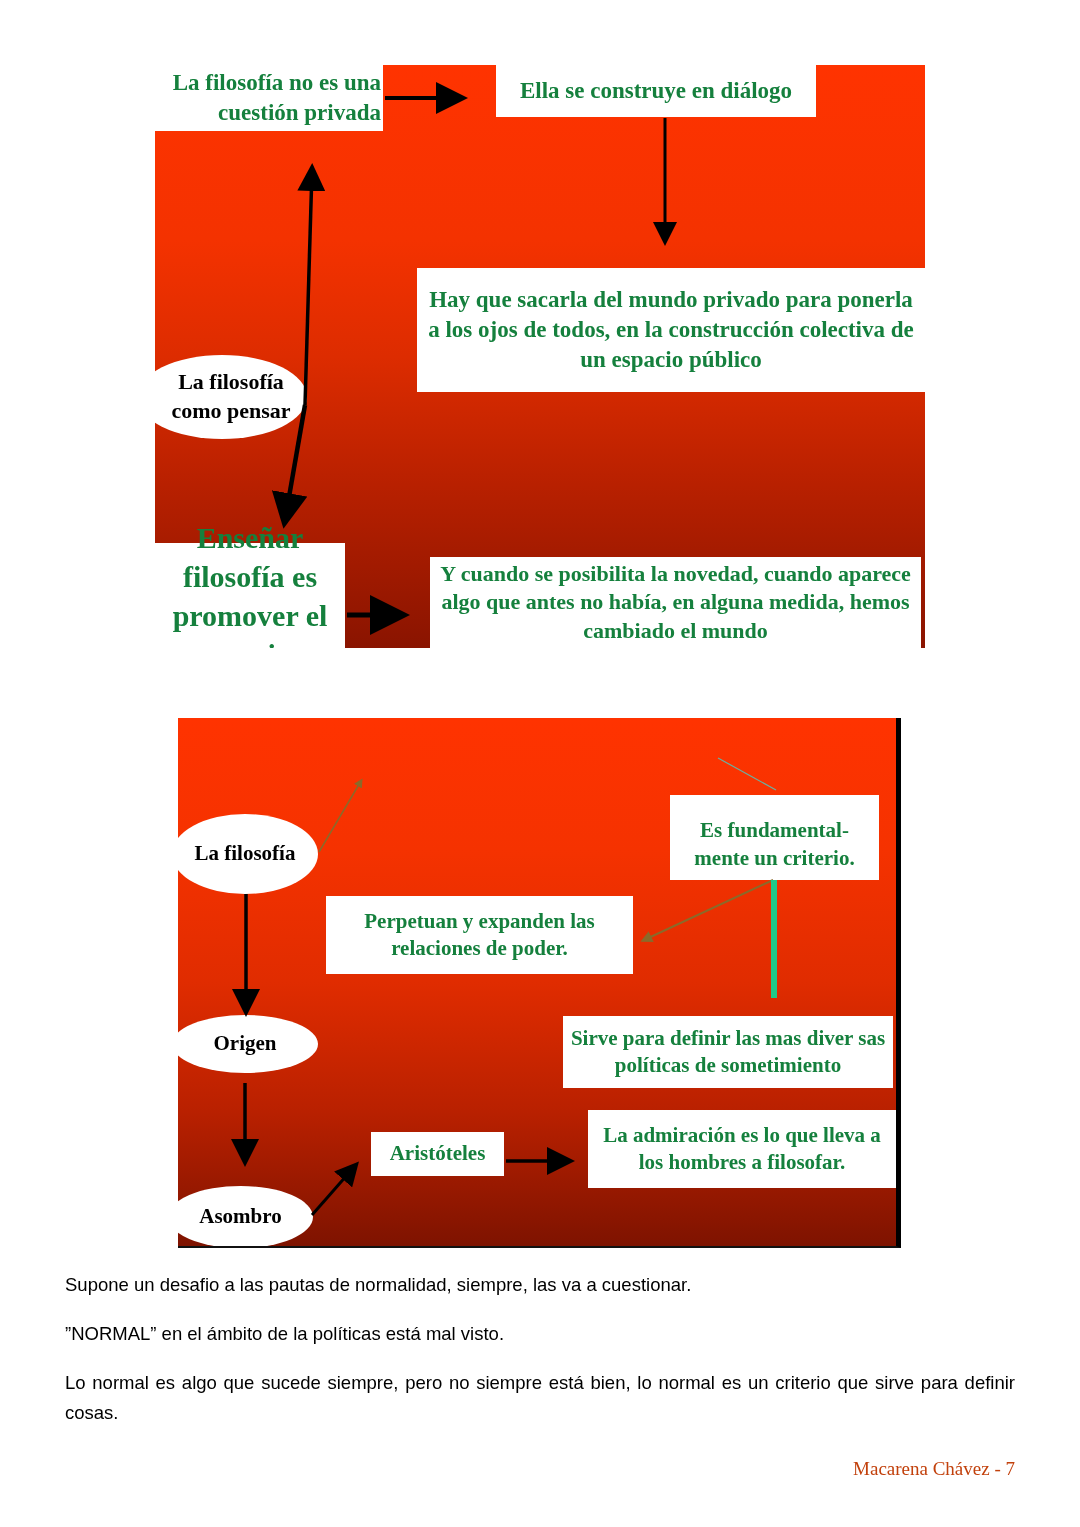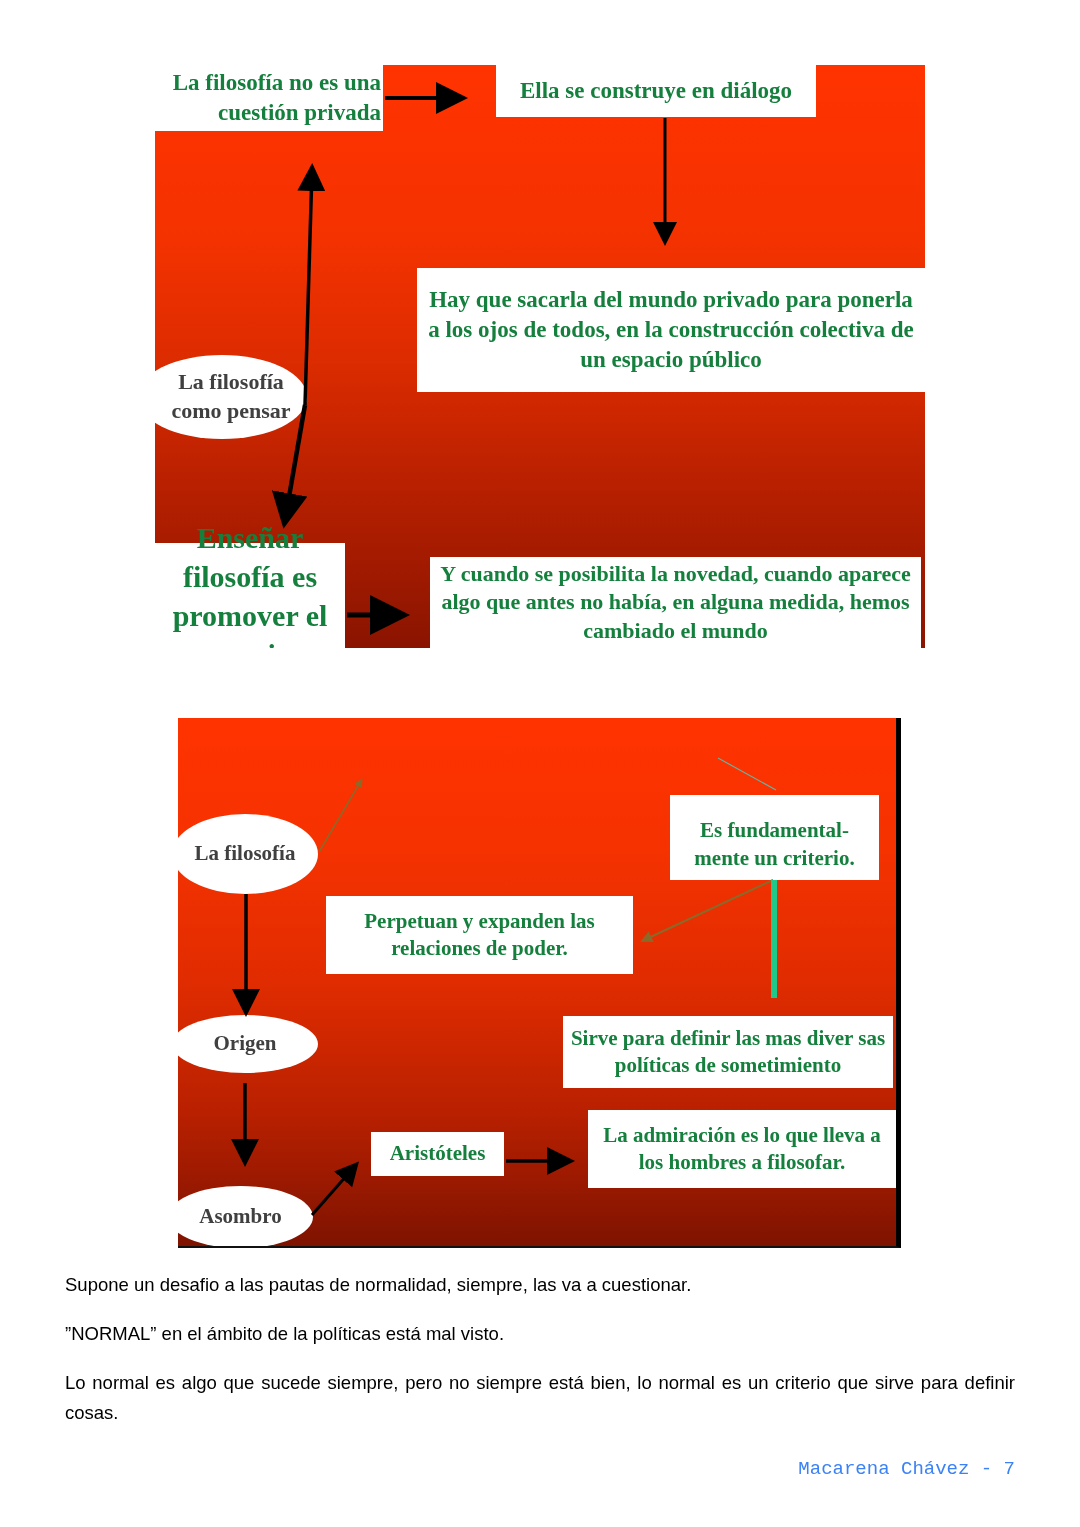--- a/index.html
+++ b/index.html
@@ -18,35 +18,35 @@
     border-bottom: 2px solid #111;
   }
 
   .box {
     position: absolute; background: #ffffff; color: #15803d;
     font-family: "Liberation Serif", serif; font-weight: bold;
     text-align: center; display: flex; align-items: center; justify-content: center;
     line-height: 1.3;
   }
   .oval {
-    position: absolute; background: #ffffff; color: #404040;
+    position: absolute; background: #ffffff; color: #000000;
     font-family: "Liberation Serif", serif; font-weight: bold;
     border-radius: 50%; display: flex; align-items: center; justify-content: center;
     text-align: center; line-height: 1.3;
   }
   svg.overlay { position: absolute; left: 0; top: 0; pointer-events: none; }
 
   .body-text {
     position: absolute; left: 65px; width: 950px;
     font-family: "Liberation Sans", sans-serif; font-size: 18.5px; color: #000000;
     line-height: 30px; text-align: justify;
   }
   .footer {
     position: absolute; right: 65px; top: 1458px;
-    font-family: Liberation Mono, monospace; font-size: 19px; color: #3b82f6;
+    font-family: Liberation Serif, serif; font-size: 19px; color: #c2410c;
   }
 </style>
 </head>
 <body>
 
 <div class="slide slide1">
   <div class="box" style="left:0; top:0; width:228px; height:66px; font-size:23px; justify-content:flex-end; padding-right:2px;">
     <span style="display:block; width:230px; text-align:right;">La filosofía no es una cuestión privada</span>
   </div>
 

